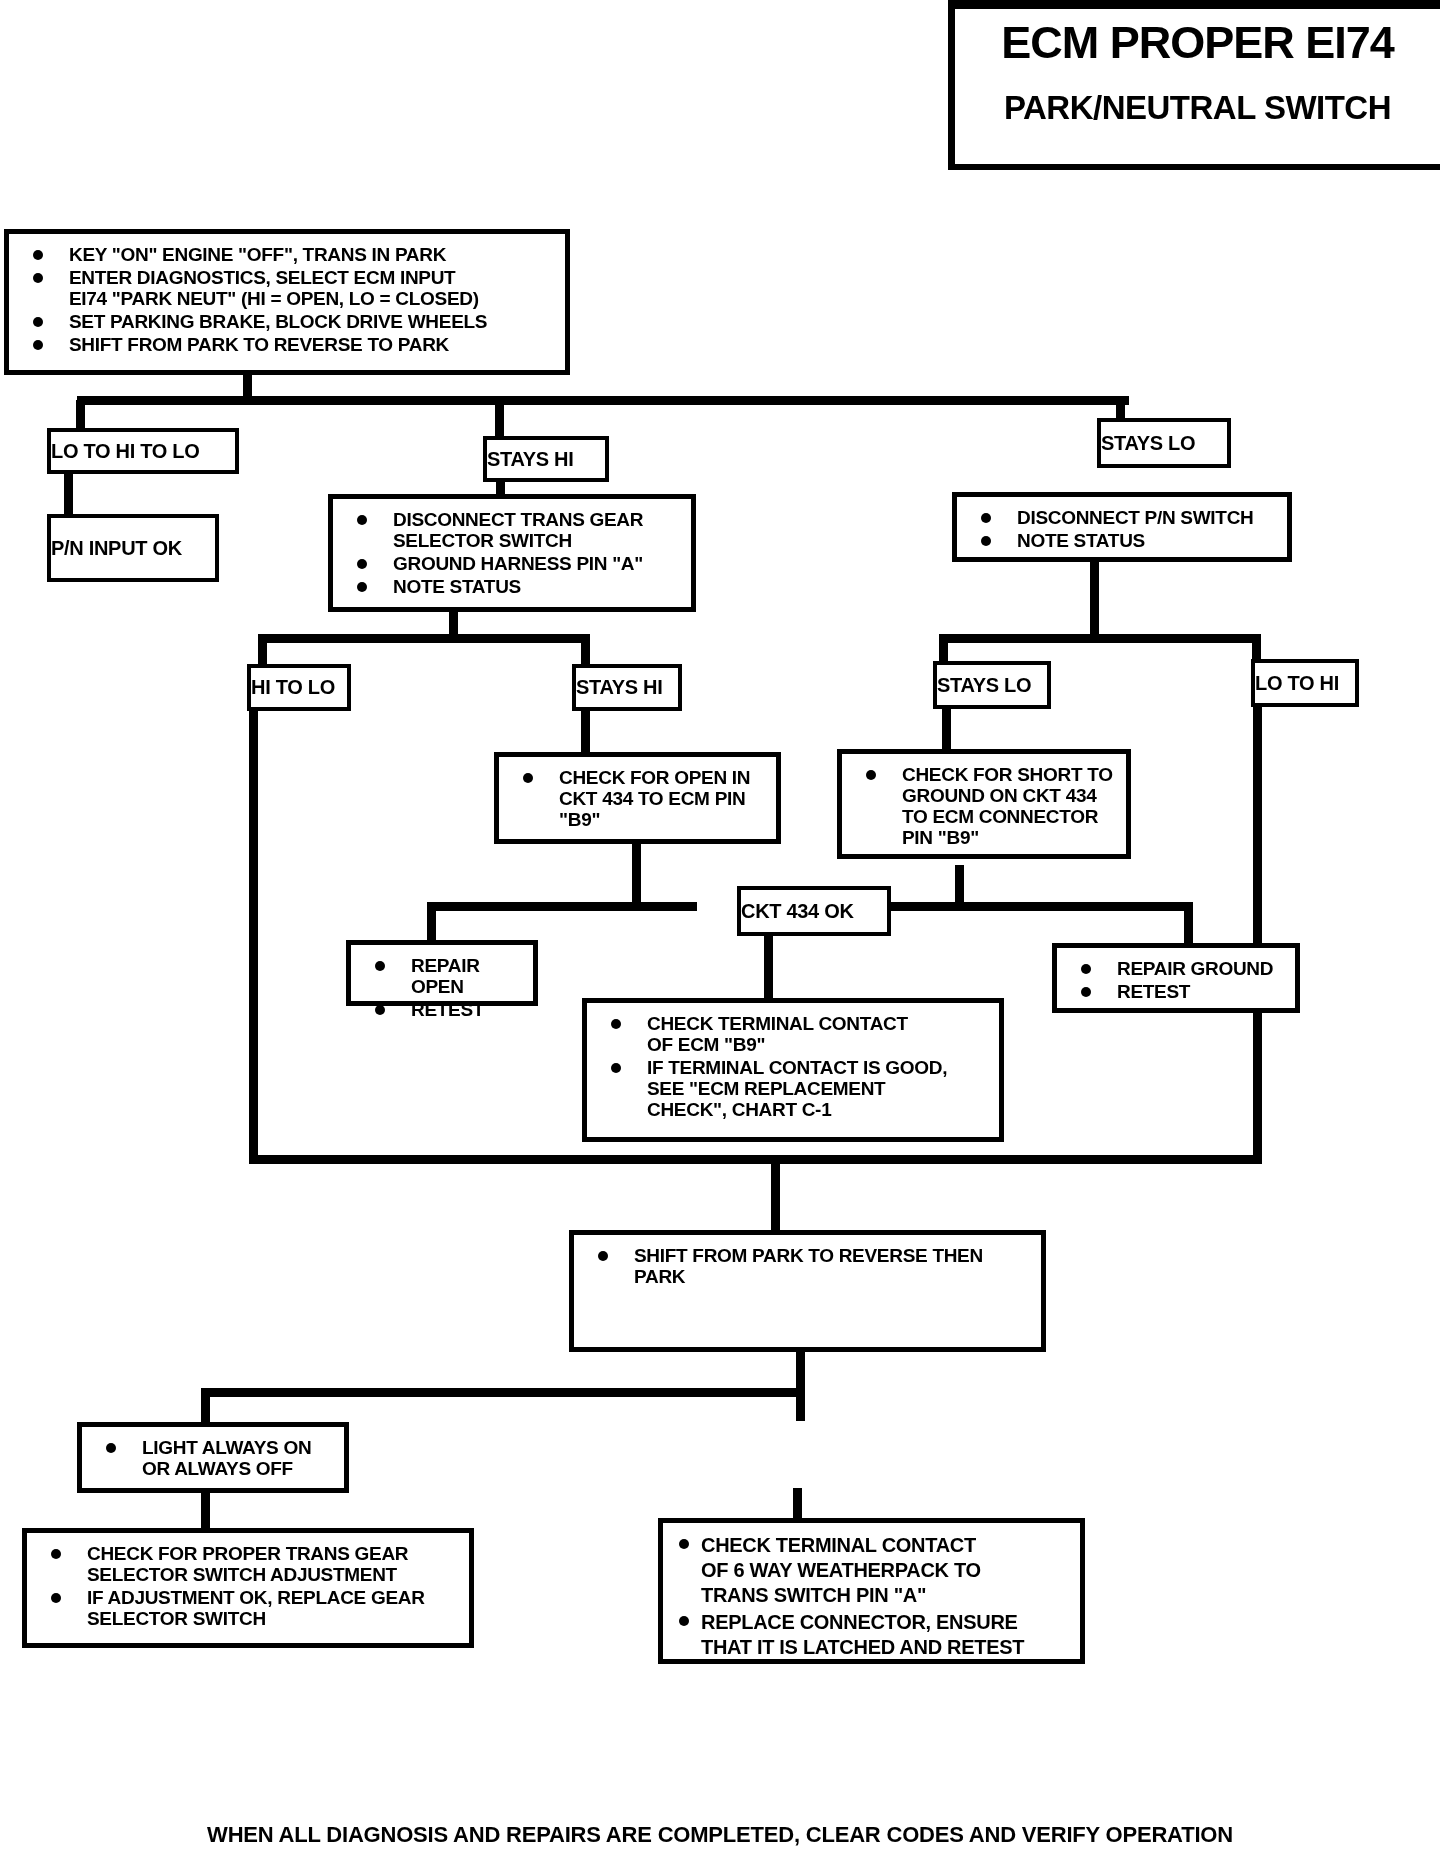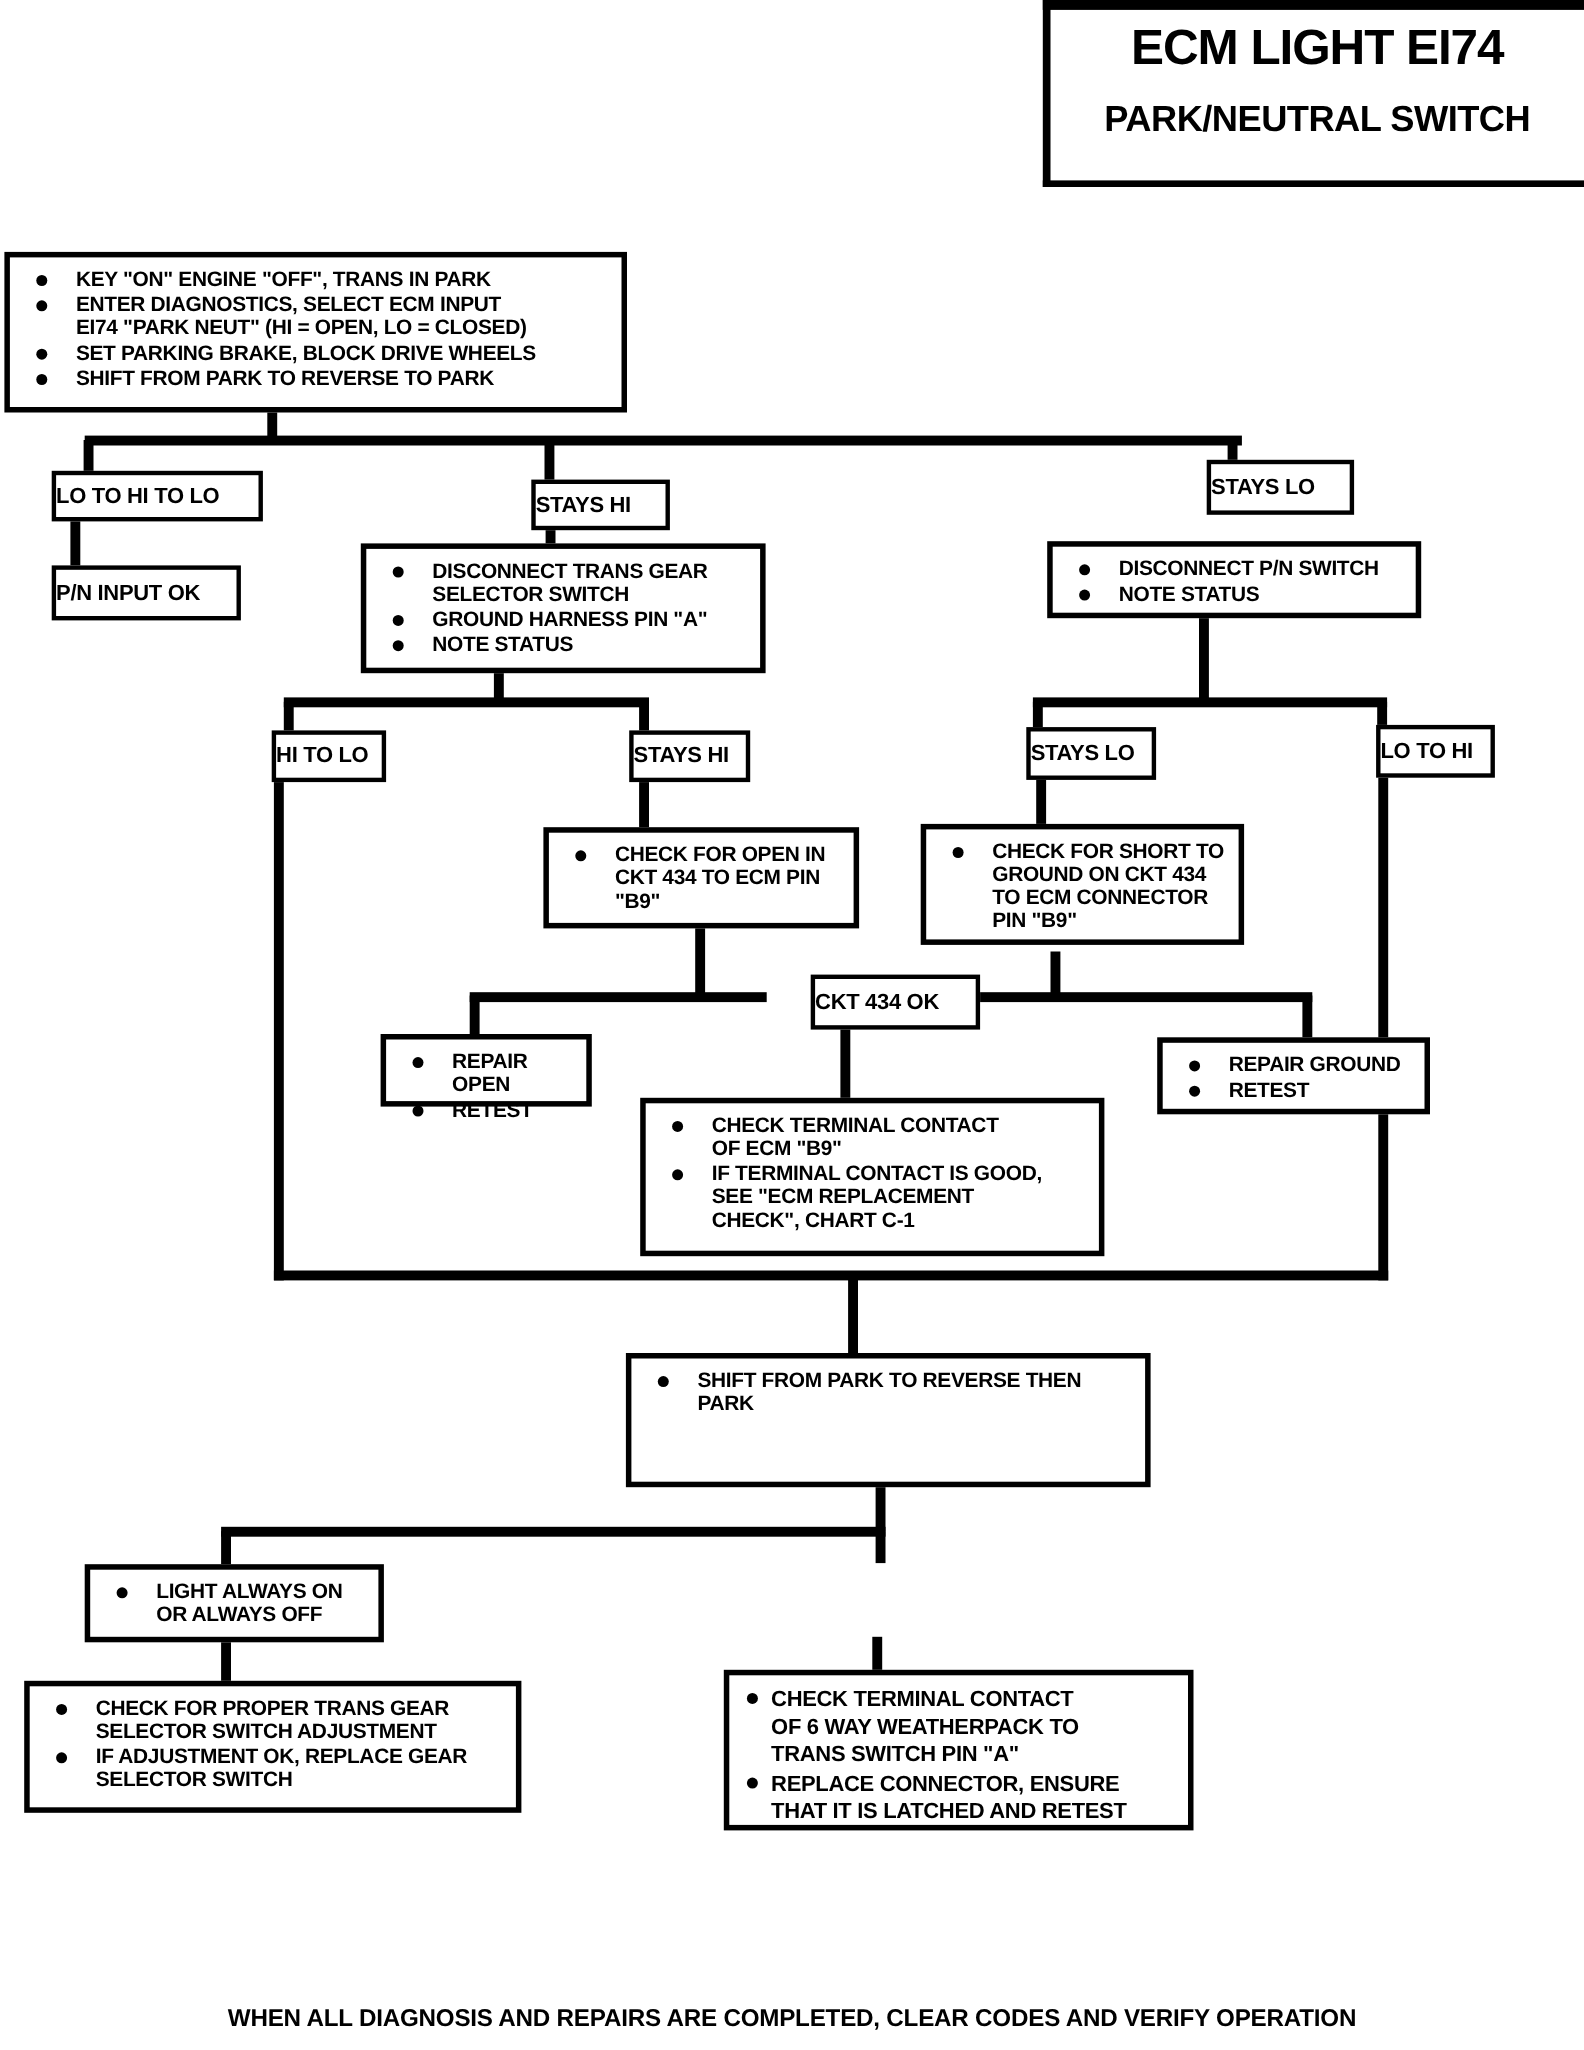--- a/index.html
+++ b/index.html
@@ -23,21 +23,21 @@
   .titlebox{position:absolute;left:948px;top:0;width:492px;height:170px;box-sizing:border-box;
             border-left:7px solid #000;border-bottom:6px solid #000;border-top:9px solid #000;
             text-align:center;}
   .t1{font-weight:bold;font-size:45px;letter-spacing:-1px;margin-top:8px;}
   .t2{font-weight:bold;font-size:33px;letter-spacing:-0.5px;margin-top:20px;}
   .footer{position:absolute;left:0;top:1822px;width:1440px;text-align:center;
           font-weight:bold;font-size:22px;letter-spacing:-0.2px;}
   
   .n-start{left:4px;top:229px;width:566px;height:146px;}
   .n-lohilo{left:2px;top:428px;width:192px;height:46px;}
-  .n-pnok{left:2px;top:514px;width:172px;height:50px;}
+  .n-pnok{left:2px;top:514px;width:172px;height:68px;}
   .n-stayshi1{left:438px;top:436px;width:126px;height:46px;}
   .n-stayslo1{left:1052px;top:418px;width:134px;height:50px;}
   .n-discgear{left:328px;top:494px;width:368px;height:118px;}
   .n-discpn{left:952px;top:492px;width:340px;height:70px;}
   .n-hitolo{left:202px;top:664px;width:104px;height:47px;}
   .n-stayshi2{left:527px;top:664px;width:110px;height:47px;}
   .n-stayslo2{left:888px;top:661px;width:118px;height:48px;}
   .n-lotohi{left:1206px;top:659px;width:108px;height:48px;}
   .n-checkopen{left:494px;top:752px;width:287px;height:92px;}
   .n-checkshort{left:837px;top:749px;width:294px;height:110px;}
@@ -85,21 +85,21 @@
   <div class="edge" style="left:249px;top:1155px;width:1013px;height:9px;"></div>
   <div class="edge" style="left:771px;top:1162px;width:9px;height:70px;"></div>
   <div class="edge" style="left:796px;top:1350px;width:9px;height:42px;"></div>
   <div class="edge" style="left:201px;top:1388px;width:604px;height:9px;"></div>
   <div class="edge" style="left:201px;top:1392px;width:9px;height:32px;"></div>
   <div class="edge" style="left:796px;top:1392px;width:9px;height:29px;"></div>
   <div class="edge" style="left:201px;top:1491px;width:9px;height:39px;"></div>
   <div class="edge" style="left:793px;top:1488px;width:9px;height:32px;"></div>
 
   <div class="titlebox">
-    <div class="t1">ECM LIGHT EI74</div>
+    <div class="t1">ECM PROPER EI74</div>
     <div class="t2">PARK/NEUTRAL SWITCH</div>
   </div>
 
   <div class="node nb n-start">
     <div class="row">
         <span class="dot"></span>
         <span class="txt">KEY "ON" ENGINE "OFF", TRANS IN PARK</span>
       </div>
     <div class="row">
         <span class="dot"></span>

